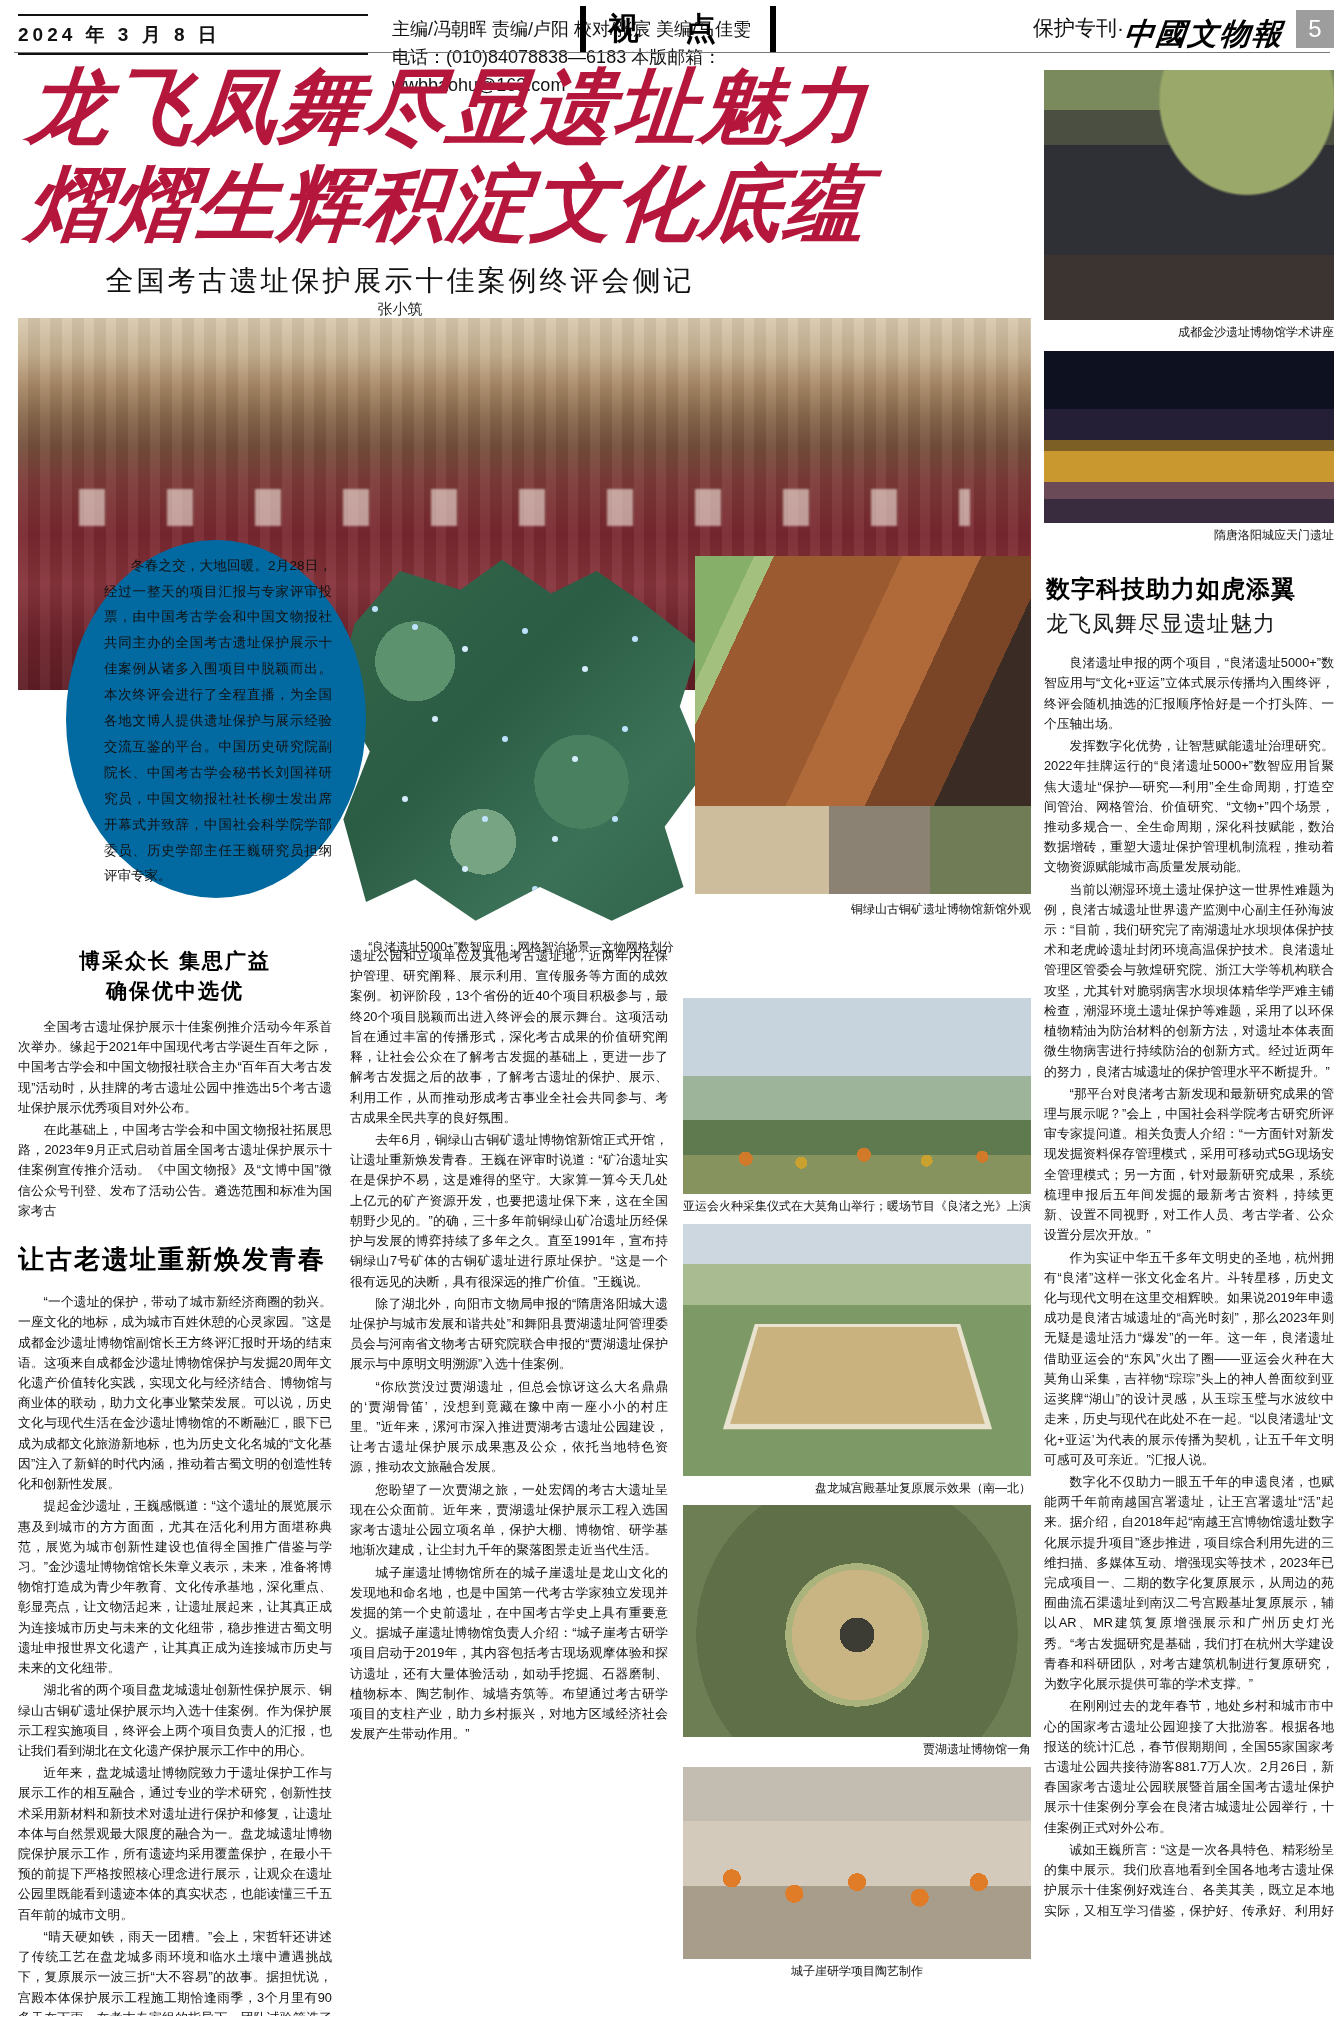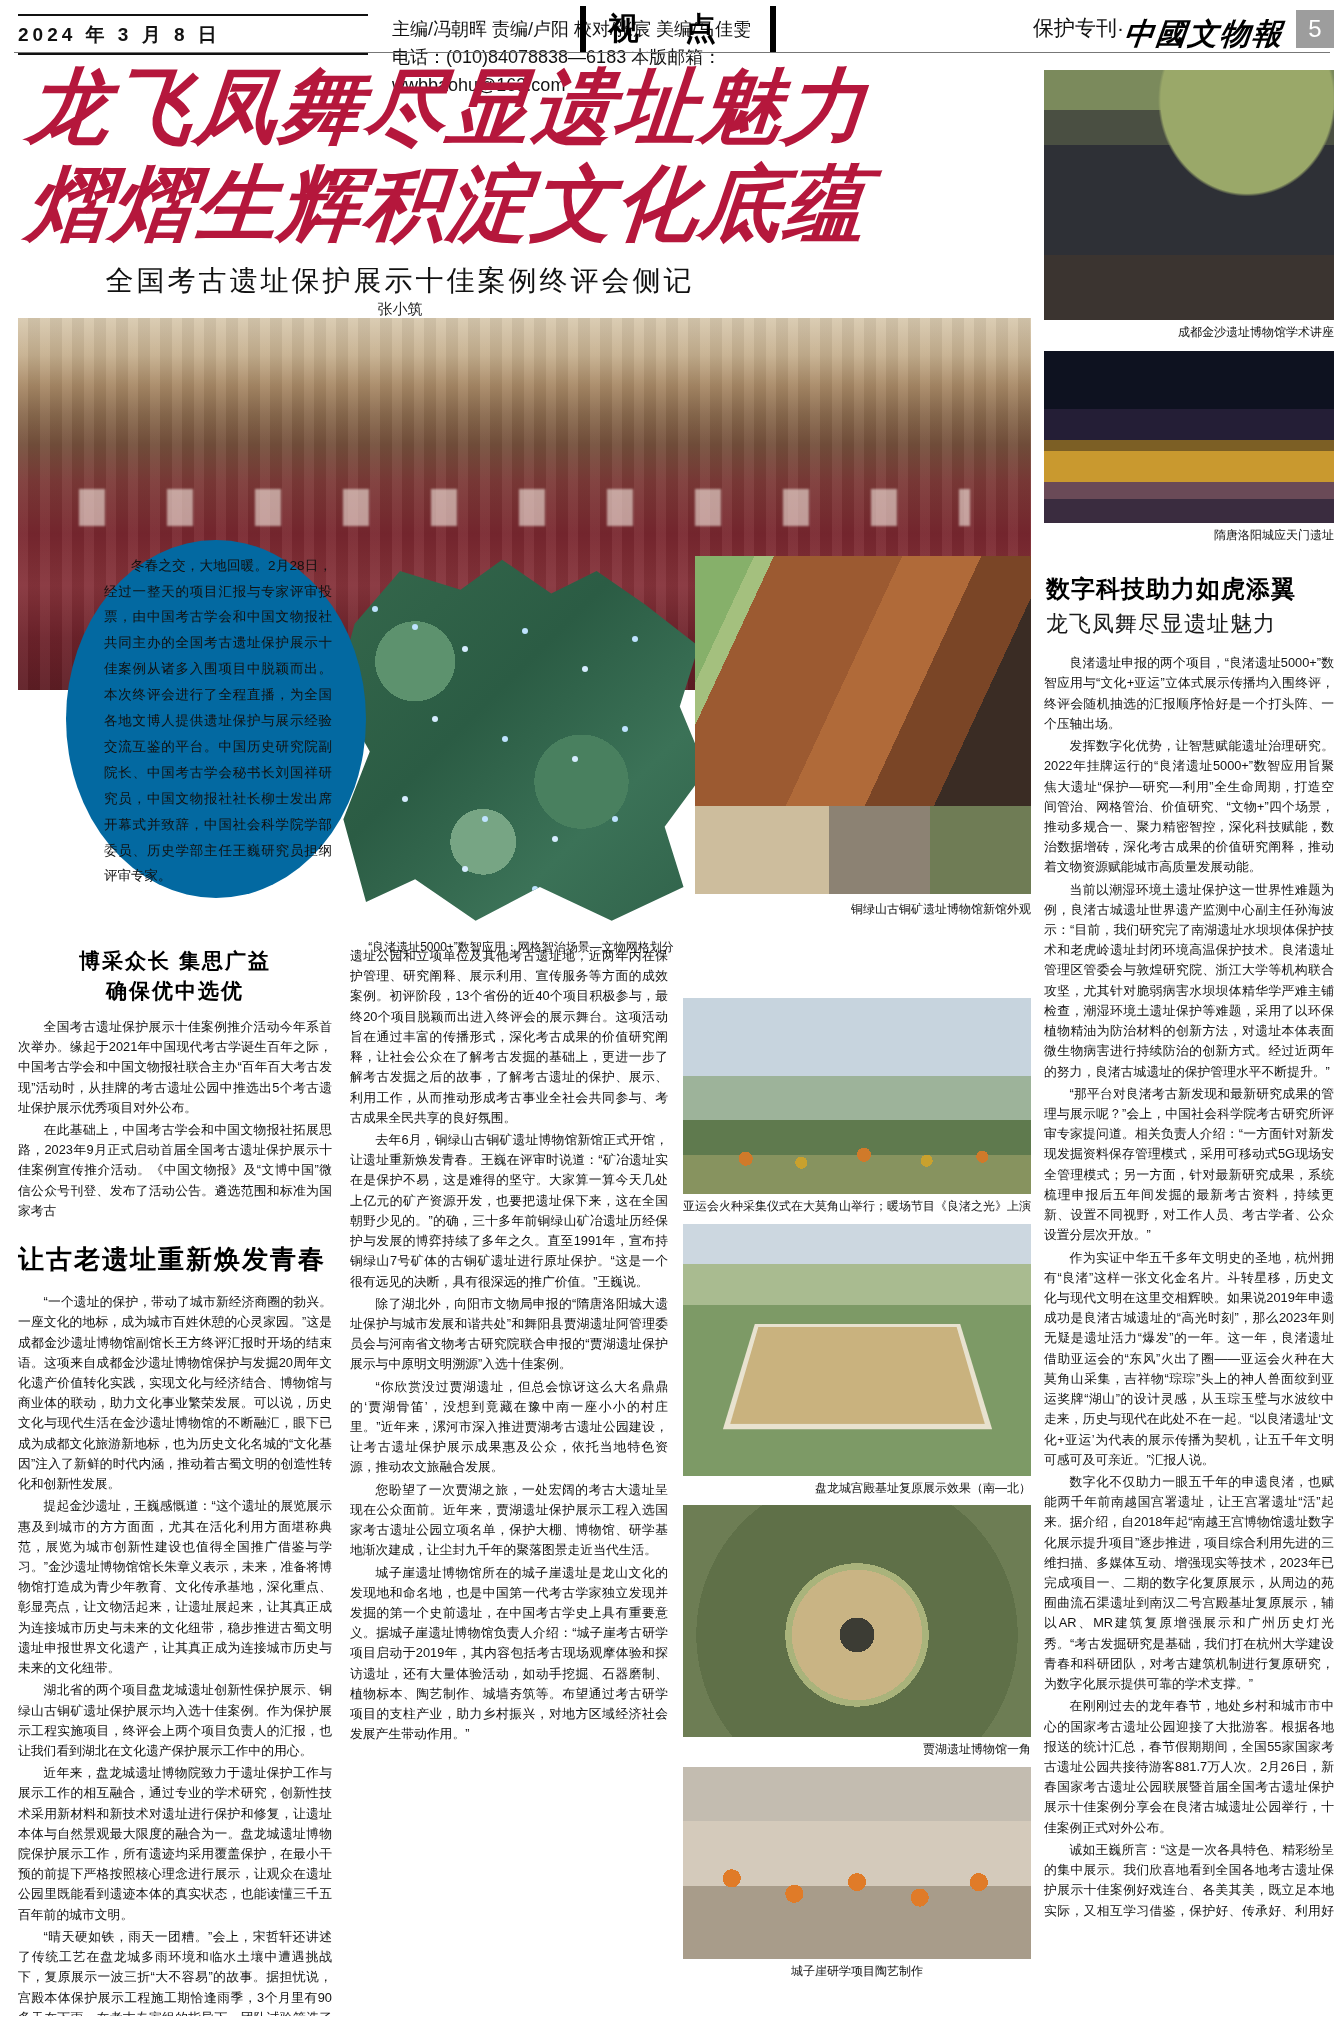--- a/index.html
+++ b/index.html
@@ -245,21 +245,21 @@
     <div class="rp">
       <div class="photo ph-yingtianmen" style="position:relative;"></div>
       <div class="caption">隋唐洛阳城应天门遗址</div>
     </div>
     <div id="digital-head">
       <div class="h-bold">数字科技助力如虎添翼</div>
       <div class="h-sub">龙飞凤舞尽显遗址魅力</div>
     </div>
     <div id="col-right-text">
       <p>良渚遗址申报的两个项目，“良渚遗址5000+”数智应用与“文化+亚运”立体式展示传播均入围终评，终评会随机抽选的汇报顺序恰好是一个打头阵、一个压轴出场。</p>
-      <p>发挥数字化优势，让智慧赋能遗址治理研究。2022年挂牌运行的“良渚遗址5000+”数智应用旨聚焦大遗址“保护—研究—利用”全生命周期，打造空间管治、网格管治、价值研究、“文物+”四个场景，推动多规合一、聚力精密智控，深化科技赋能，数治数据增砖，深化考古成果的价值研究阐释，推动着文物资源赋能城市高质量发展动能。</p>
+      <p>发挥数字化优势，让智慧赋能遗址治理研究。2022年挂牌运行的“良渚遗址5000+”数智应用旨聚焦大遗址“保护—研究—利用”全生命周期，打造空间管治、网格管治、价值研究、“文物+”四个场景，推动多规合一、全生命周期，深化科技赋能，数治数据增砖，重塑大遗址保护管理机制流程，推动着文物资源赋能城市高质量发展动能。</p>
       <p>当前以潮湿环境土遗址保护这一世界性难题为例，良渚古城遗址世界遗产监测中心副主任孙海波示：“目前，我们研究完了南湖遗址水坝坝体保护技术和老虎岭遗址封闭环境高温保护技术。良渚遗址管理区管委会与敦煌研究院、浙江大学等机构联合攻坚，尤其针对脆弱病害水坝坝体精华学严难主铺检查，潮湿环境土遗址保护等难题，采用了以环保植物精油为防治材料的创新方法，对遗址本体表面微生物病害进行持续防治的创新方式。经过近两年的努力，良渚古城遗址的保护管理水平不断提升。”</p>
       <p>“那平台对良渚考古新发现和最新研究成果的管理与展示呢？”会上，中国社会科学院考古研究所评审专家提问道。相关负责人介绍：“一方面针对新发现发掘资料保存管理模式，采用可移动式5G现场安全管理模式；另一方面，针对最新研究成果，系统梳理申报后五年间发掘的最新考古资料，持续更新、设置不同视野，对工作人员、考古学者、公众设置分层次开放。”</p>
       <p>作为实证中华五千多年文明史的圣地，杭州拥有“良渚”这样一张文化金名片。斗转星移，历史文化与现代文明在这里交相辉映。如果说2019年申遗成功是良渚古城遗址的“高光时刻”，那么2023年则无疑是遗址活力“爆发”的一年。这一年，良渚遗址借助亚运会的“东风”火出了圈——亚运会火种在大莫角山采集，吉祥物“琮琮”头上的神人兽面纹到亚运奖牌“湖山”的设计灵感，从玉琮玉璧与水波纹中走来，历史与现代在此处不在一起。“以良渚遗址‘文化+亚运’为代表的展示传播为契机，让五千年文明可感可及可亲近。”汇报人说。</p>
       <p>数字化不仅助力一眼五千年的申遗良渚，也赋能两千年前南越国宫署遗址，让王宫署遗址“活”起来。据介绍，自2018年起“南越王宫博物馆遗址数字化展示提升项目”逐步推进，项目综合利用先进的三维扫描、多媒体互动、增强现实等技术，2023年已完成项目一、二期的数字化复原展示，从周边的苑囿曲流石渠遗址到南汉二号宫殿基址复原展示，辅以AR、MR建筑复原增强展示和广州历史灯光秀。“考古发掘研究是基础，我们打在杭州大学建设青春和科研团队，对考古建筑机制进行复原研究，为数字化展示提供可靠的学术支撑。”</p>
       <p>在刚刚过去的龙年春节，地处乡村和城市市中心的国家考古遗址公园迎接了大批游客。根据各地报送的统计汇总，春节假期期间，全国55家国家考古遗址公园共接待游客881.7万人次。2月26日，新春国家考古遗址公园联展暨首届全国考古遗址保护展示十佳案例分享会在良渚古城遗址公园举行，十佳案例正式对外公布。</p>
       <p>诚如王巍所言：“这是一次各具特色、精彩纷呈的集中展示。我们欣喜地看到全国各地考古遗址保护展示十佳案例好戏连台、各美其美，既立足本地实际，又相互学习借鉴，保护好、传承好、利用好考古遗址，是展示中华文明风采、坚定文化自信的重要途径。”这些获评的案例背后，凝聚着一代代文物工作者的心血与智慧，也是我们在世界文化激荡中站稳脚跟的根基，也是我们在文化强国建设中最为自信自强的重要资源。</p>
     </div>
   </div>
 
 </div>

